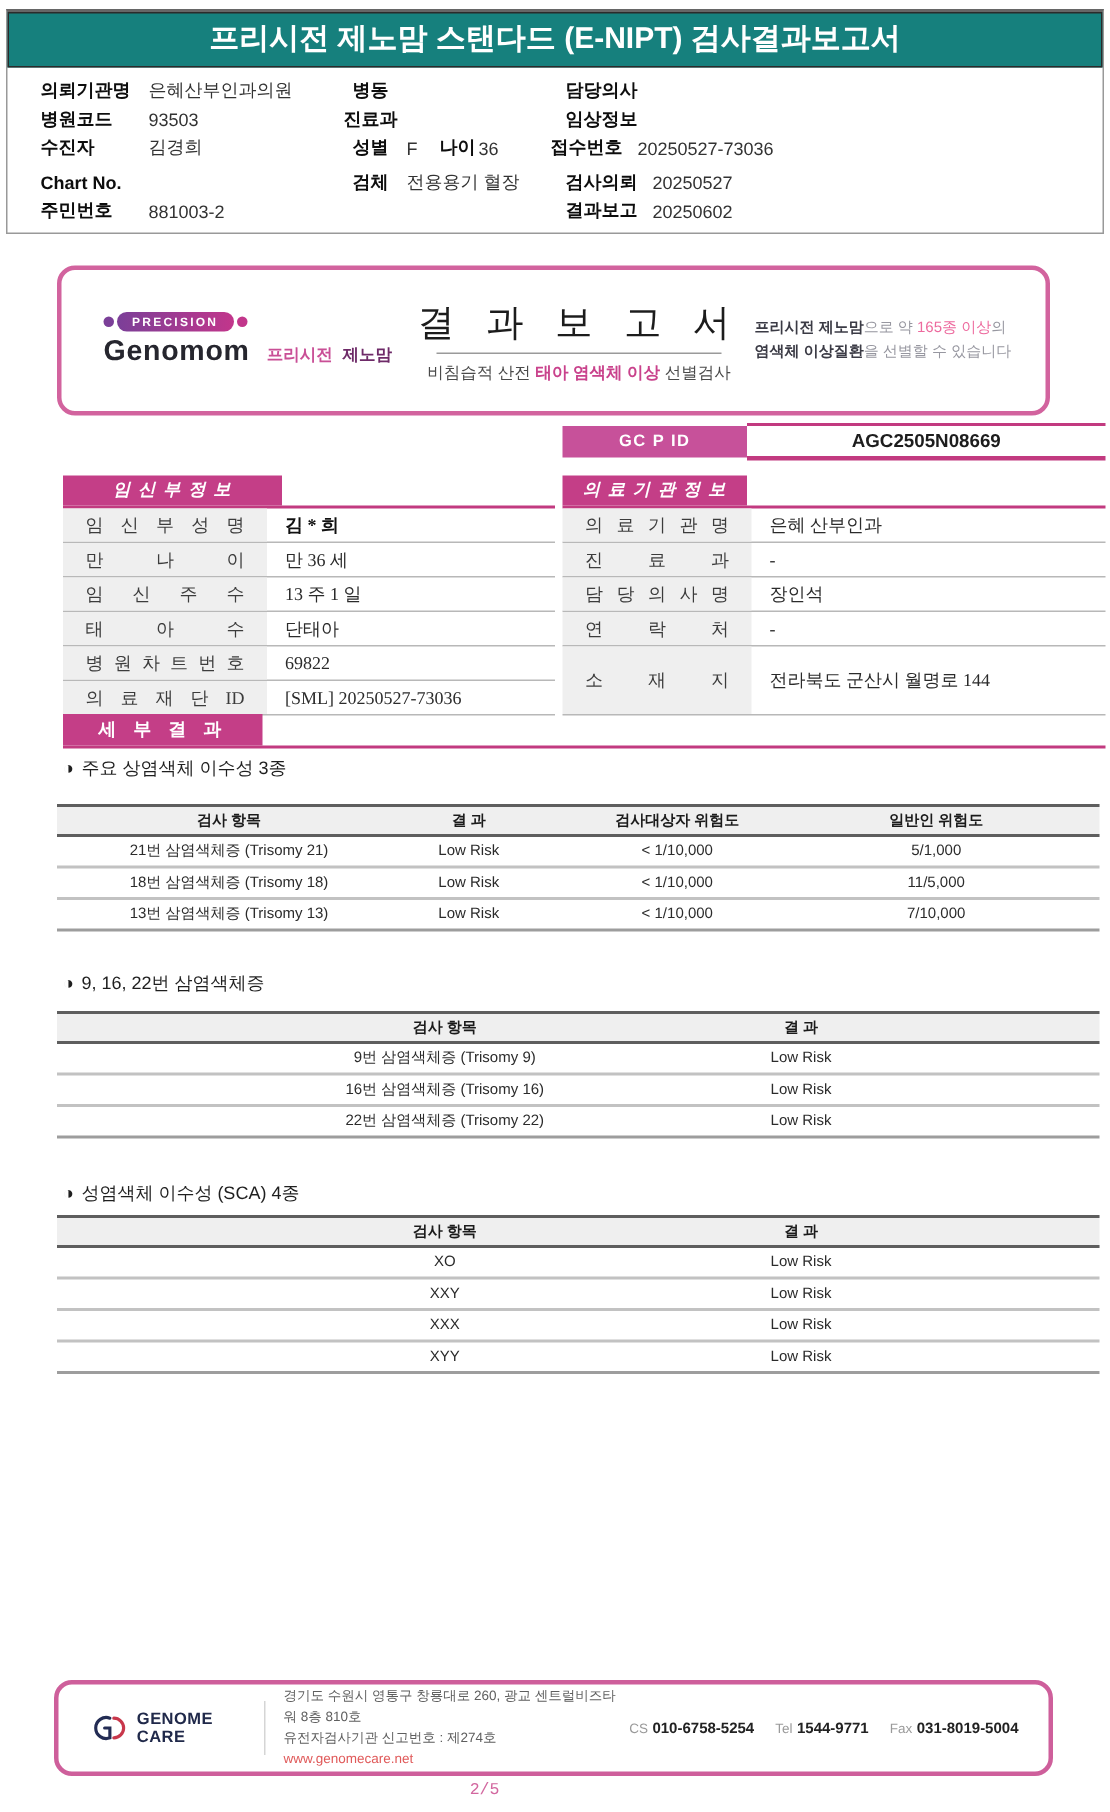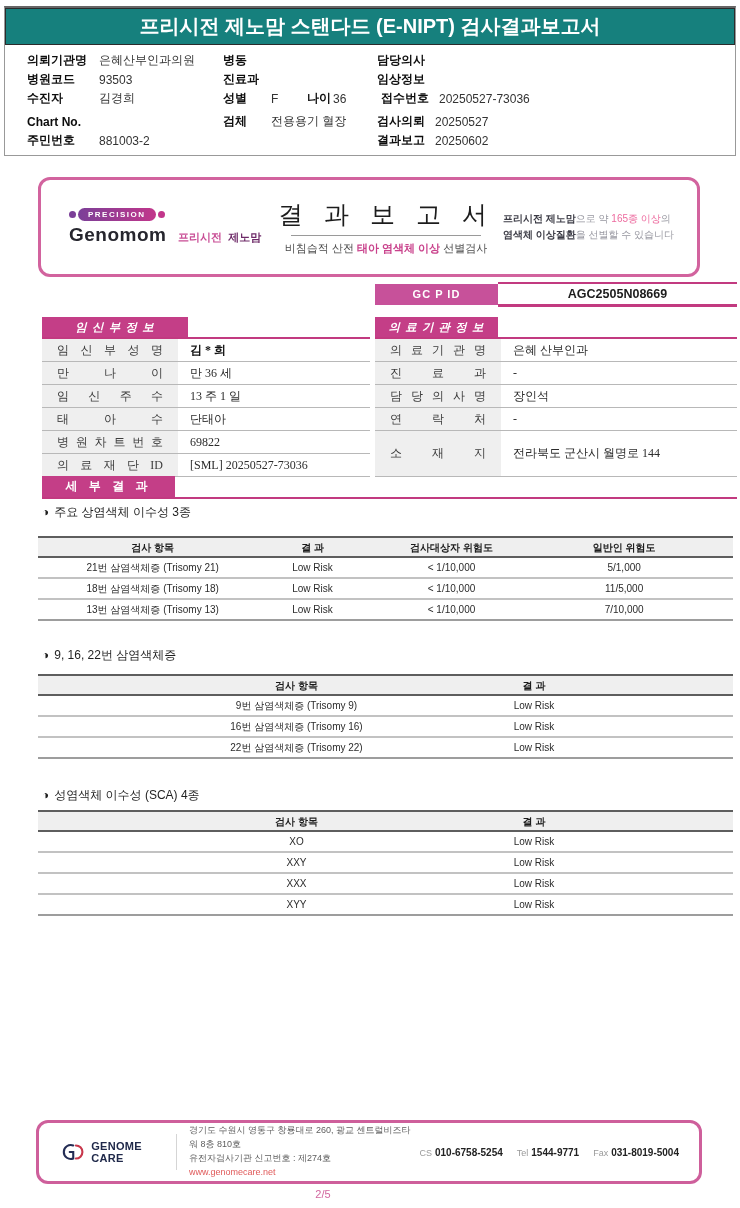--- a/index.html
+++ b/index.html
@@ -10,24 +10,24 @@
   .doc-header { position:absolute; top:6px; left:4px; width:732px; height:150px; background:#fff;
                 border:1px solid #999; border-top:2px solid #666; }
   .title-bar { height:37px; background:#16807D; border:1px solid #2b2b2b; color:#fff;
                font-size:20px; font-weight:bold; text-align:center; line-height:34px; }
   .info-grid { padding-top:6px; }
   .info-row { display:flex; height:19px; align-items:center; font-size:12px; }
   .info-row.gap { margin-top:4px; }
   .lab-b { font-weight:bold; color:#0d0d0d; }
   .c1l { width:72px; margin-left:22px; }
   .c1v { width:124px; color:#333; }
-  .c2l { width:48px; }
+  .c2l { width:48px;text-align:center; }
   .c2v { width:106px; color:#333; }
   .c2v-s1 { width:22px; color:#333; }
-  .c2l2 { width:26px; margin-left:14px; }
+  .c2l2 { width:26px; margin-left:0; }
   .c2v-s2 { width:48px; color:#333; }
   .c3l { width:58px; }
   .c3v { flex:1; color:#333; }
 
   
   .banner { position:absolute; top:177px; left:38px; width:662px; height:100px;
             border:3px solid #D2639E; border-radius:12px; background:#fff; display:flex; align-items:center; }
   .b-logo { margin-left:28px; width:200px; }
   .badge-row { display:flex; align-items:center; }
   .dot { width:7px; height:7px; border-radius:50%; }
@@ -98,21 +98,21 @@
                 border:3px solid #CE5F9B; border-radius:12px; display:flex; align-items:center; }
   .f-logo { margin-left:22px; width:132px; display:flex; align-items:center; }
   .f-name { font-size:11px; font-weight:bold; color:#20294a; letter-spacing:0.3px; margin-left:4px; }
   .f-sep { width:1px; height:36px; background:#d5d5d5; margin:0 12px 0 4px; }
   .f-addr { font-size:9px; color:#5e5e5e; line-height:1.55; }
   .f-addr .web { color:#E05A5A; }
   .f-contacts { margin-left:auto; margin-right:20px; display:flex; gap:14px; white-space:nowrap; }
   .f-item { font-size:10px; }
   .f-item .cl { color:#9a9a9a; font-size:9px; margin-right:3px; }
   .f-item .cv { font-weight:bold; color:#222; }
-  .page-num { position:absolute; top:1188px; left:0; width:646px; text-align:center; color:#D2679F; font-size:11px; }
+  .page-num { position:absolute; top:1188px; left:0; width:646px; text-align:center; color:#D2679F; font-size:11px;font-family:Liberation Mono, monospace; }
 </style>
 </head>
 <body>
 
 <div class="page">
 
   <div class="doc-header">
     <div class="title-bar">프리시전 제노맘 스탠다드 (E-NIPT) 검사결과보고서</div>
     <div class="info-grid">
       <div class="info-row">

